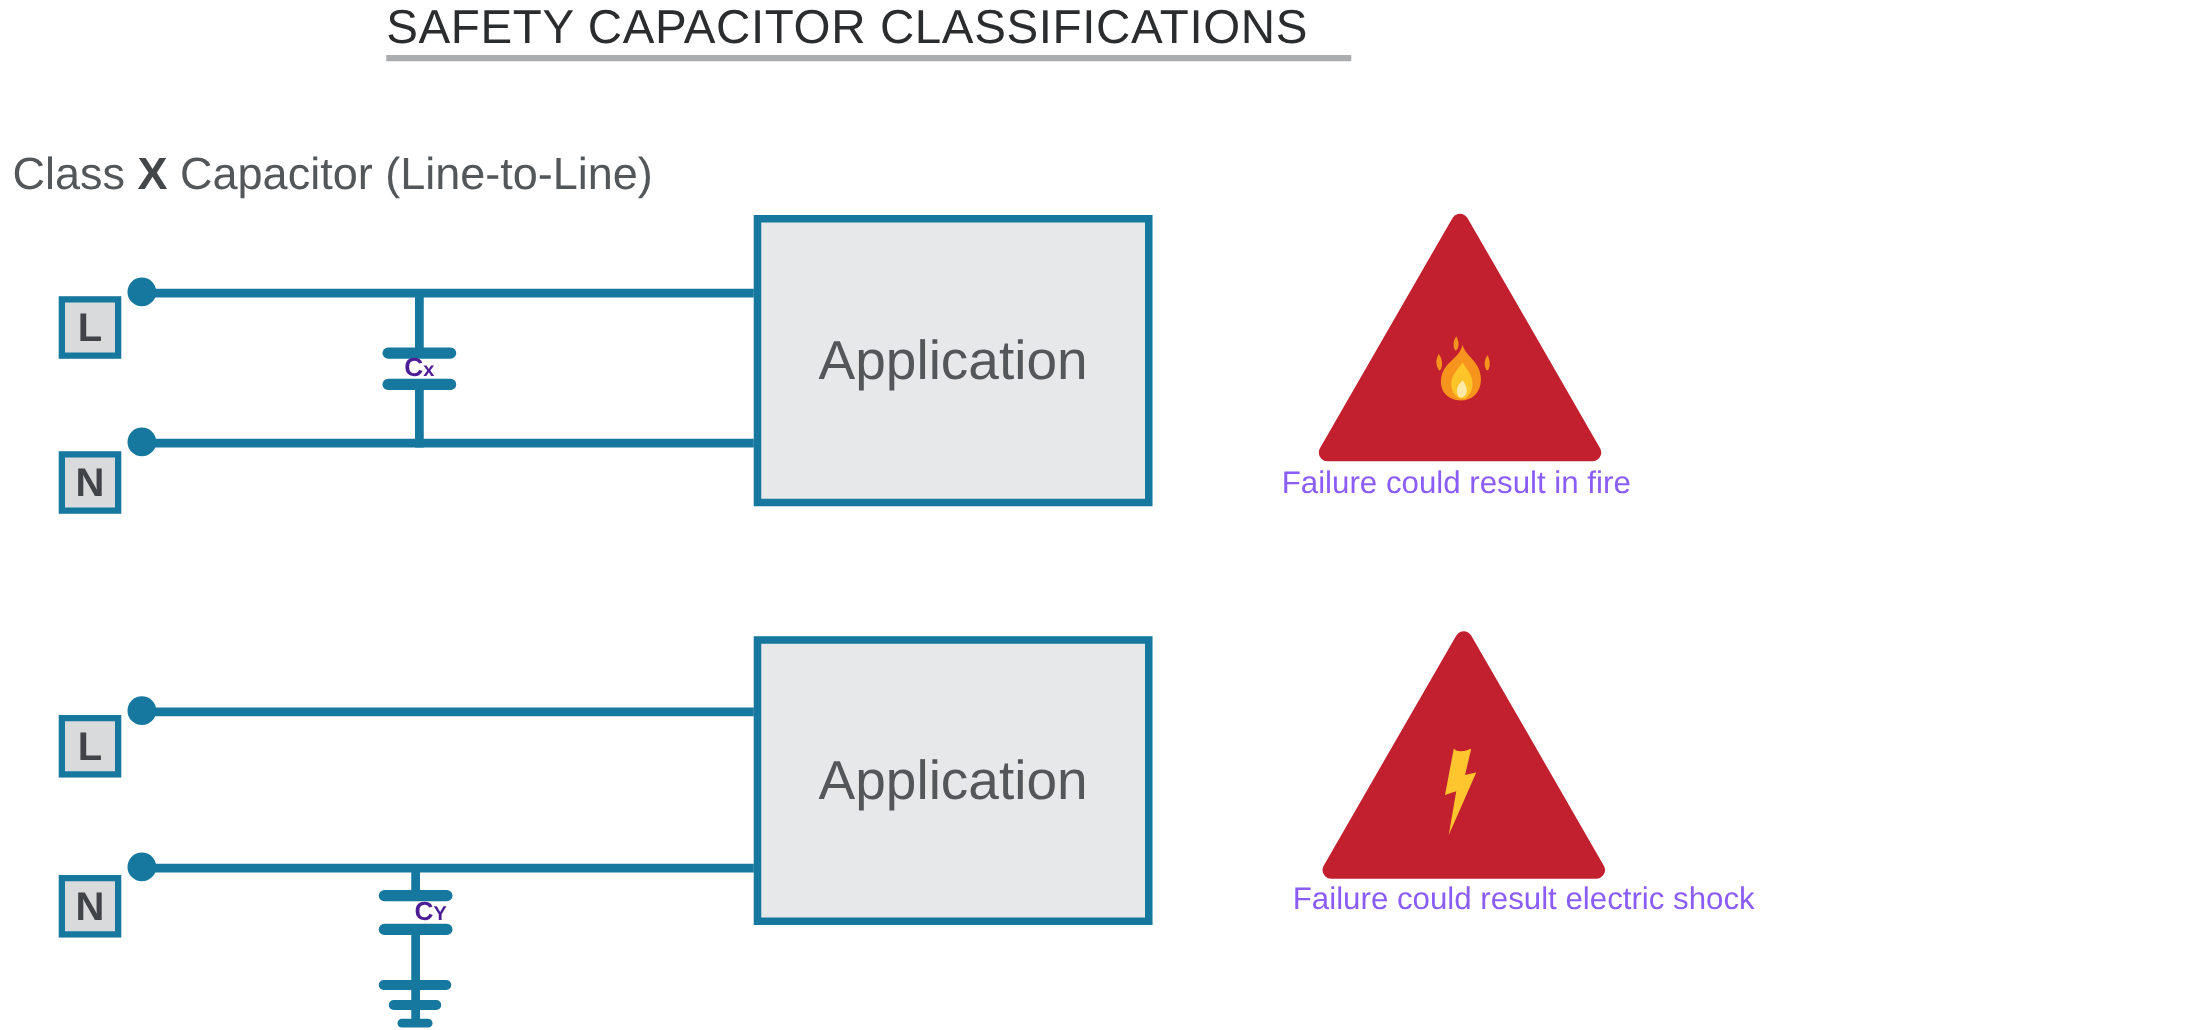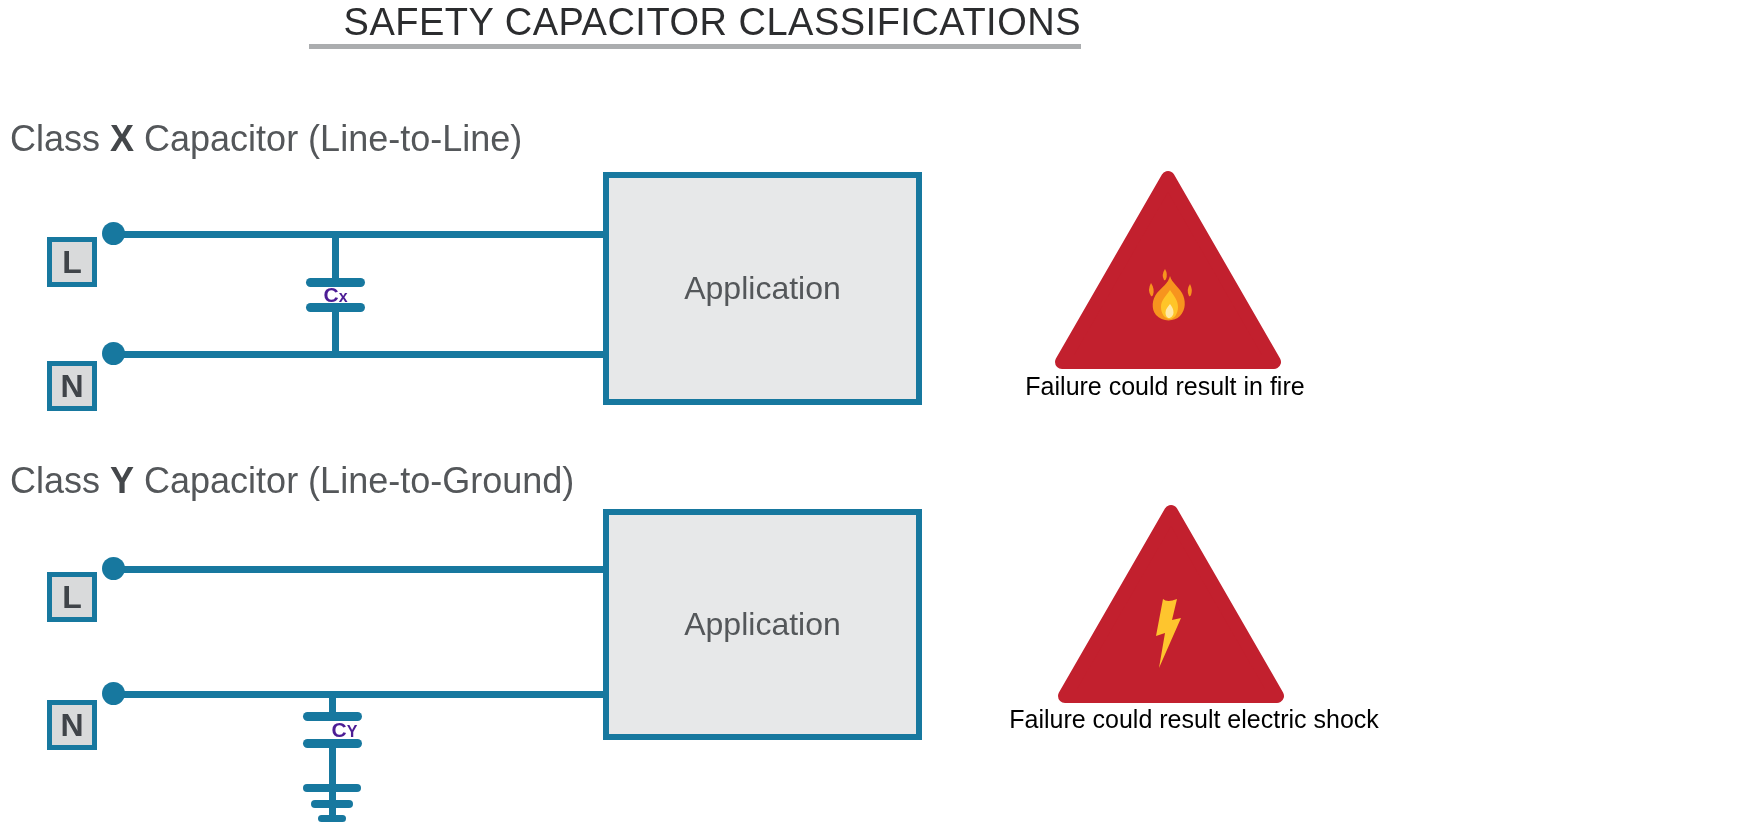--- a/index.html
+++ b/index.html
@@ -6,21 +6,21 @@
   #canvas{
     position:relative;
     width:1759px;
     height:824px;
     background:#ffffff;
     font-family:"Liberation Sans","DejaVu Sans",sans-serif;
     overflow:hidden;
   }
   .title{
     position:absolute;left:309px;top:1px;width:772px;
-    text-align:right;font-size:38px;line-height:42px;
+    text-align:left;font-size:38px;line-height:42px;
     color:#2b2c2e;letter-spacing:.5px;white-space:nowrap;
   }
   .title-underline{
     position:absolute;left:309px;top:44px;width:772px;height:5px;
     background:#abadaf;
   }
   .clabel{
     position:absolute;left:10px;font-size:36px;color:#54575a;white-space:nowrap;
   }
   .clabel .emph{font-weight:700;color:#44474a;}
@@ -37,26 +37,26 @@
   .gbar{position:absolute;background:#17789f;border-radius:4px;}
   .cap-label{
     position:absolute;width:59px;text-align:center;
     font-weight:700;color:#4c1d95;font-size:21px;line-height:18px;white-space:nowrap;
   }
   .cap-label .sub{font-size:16px;}
   .appbox{
     position:absolute;width:319px;box-sizing:border-box;
     background:#e7e8e9;border:6px solid #17789f;
     display:flex;align-items:center;justify-content:center;
-    font-size:32px;color:#54575a;
+    font-size:44px;color:#54575a;
   }
   .tri{position:absolute;}
   .emoji{position:absolute;}
   .caption{
-    position:absolute;text-align:center;font-size:25px;color:#000000;white-space:nowrap;
+    position:absolute;text-align:center;font-size:25px;color:#8b5cf6;white-space:nowrap;
   }
 </style>
 </head>
 <body>
 
 <div id="canvas">
 
   <div class="title">SAFETY CAPACITOR CLASSIFICATIONS</div>
   <div class="title-underline"></div>
 
@@ -90,21 +90,20 @@
   <svg class="emoji" style="left:1142px;top:268px;" width="56" height="64" viewBox="0 0 56 64">
     <path d="M9 28 Q5 22 9 15 Q13 21 11 27 Q10 29 9 28 Z" fill="#f7941e"></path>
     <path d="M22 12 Q19 7 23 1 Q26 6 24 11 Q23 13 22 12 Z" fill="#f7941e"></path>
     <path d="M47 28 Q44 22 48 16 Q51 22 49 27 Q48 29 47 28 Z" fill="#f7941e"></path>
     <path d="M28 8 C30 15 36 18 40 25 C44 32 44 42 38 48 C32 54 20 54 14 47 C9 41 10 31 15 25 C20 19 26 16 28 8 Z" fill="#f7941e"></path>
     <path d="M28 22 C32 28 36 32 36 39 C36 46 32 51 28 51 C23 51 19 46 19 39 C19 32 24 28 28 22 Z" fill="#ffc528"></path>
     <path d="M28 36 C30 39 31.5 41 31.5 44.5 C31.5 47.5 29 50 27 50 C25 50 23.5 47.5 23.5 44.5 C23.5 41 26 39 28 36 Z" fill="#ffe9a8"></path>
   </svg>
   <div class="caption" style="left:935px;top:372px;width:460px;">Failure could result in fire</div>
 
-  <div class="clabel" style="top:460px;"><span>Class </span><span class="emph">Y</span><span> Capacitor (Line-to-Ground)</span></div>
 
   <div class="wire" style="left:113px;top:566px;width:492px;"></div>
   <div class="wire" style="left:113px;top:691px;width:492px;"></div>
   <div class="dot" style="left:102px;top:557px;"></div>
   <div class="dot" style="left:102px;top:682px;"></div>
 
   <div class="term" style="left:47px;top:572px;">
       <span>L</span>
     </div>
   <div class="term" style="left:47px;top:700px;">
@@ -124,15 +123,15 @@
   <div class="appbox" style="left:603px;top:509px;height:231px;">
       <span>Application</span>
     </div>
 
   <svg class="tri" style="left:1043px;top:494px;" width="256" height="218" viewBox="0 0 256 218">
     <polygon points="128,18 234,202 22,202" fill="#c2202e" stroke="#c2202e" stroke-width="14" stroke-linejoin="round"></polygon>
   </svg>
   <svg class="emoji" style="left:1150px;top:596px;" width="36" height="74" viewBox="0 0 36 74">
     <path d="M13 3 Q17 7 27 3 L22 24 L31 22 L9 72 L15 37 L6 40 Z" fill="#fec52e"></path>
   </svg>
-  <div class="caption" style="left:964px;top:705px;width:460px;text-align:center;">Failure could result electric shock</div>
+  <div class="caption" style="left:989px;top:705px;width:460px;text-align:center;">Failure could result electric shock</div>
 
 </div>
 
 </body></html>

